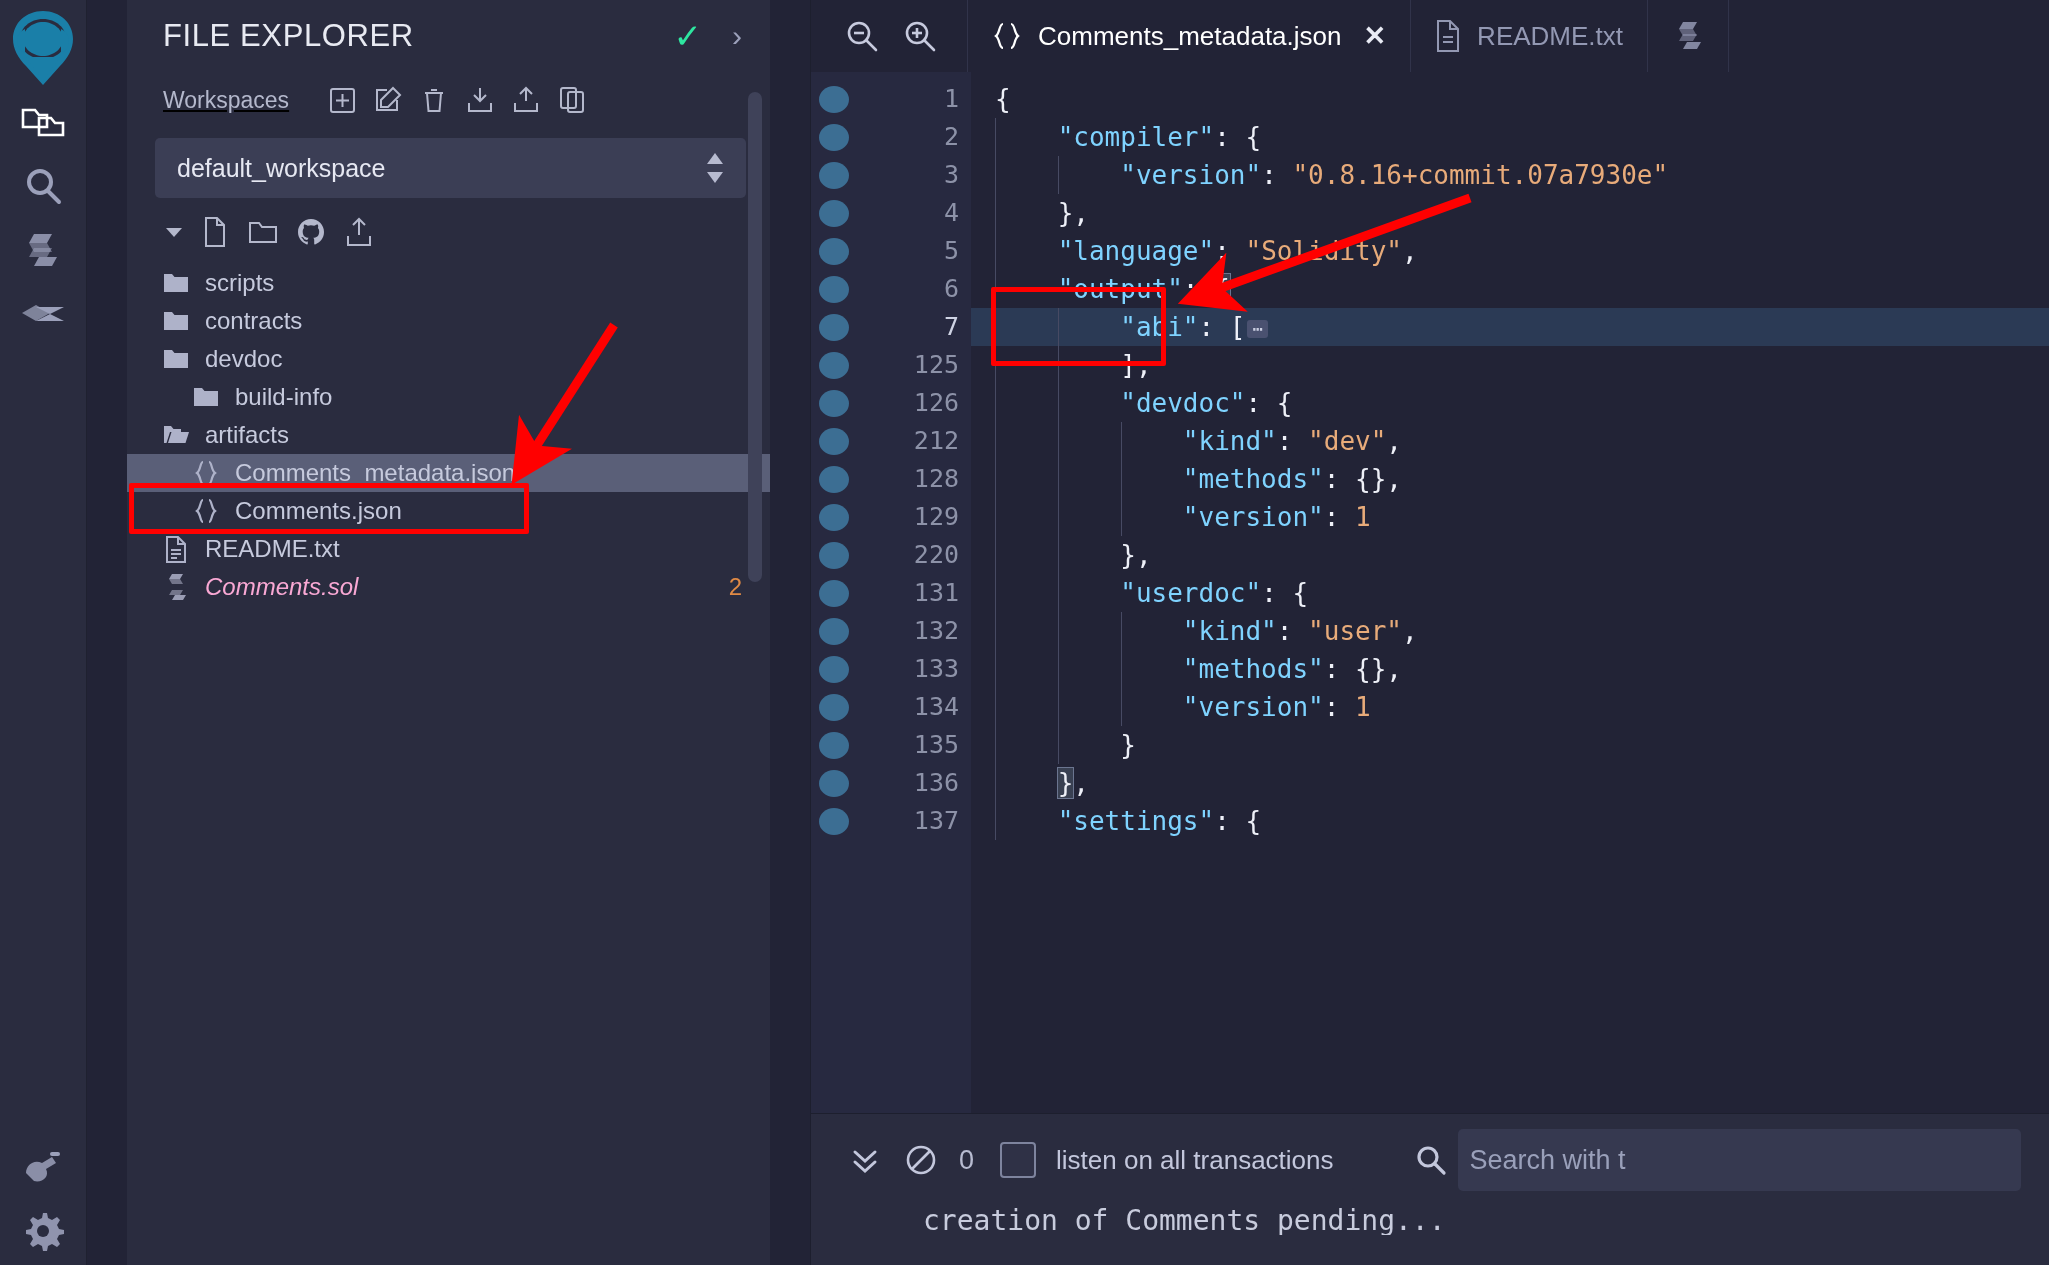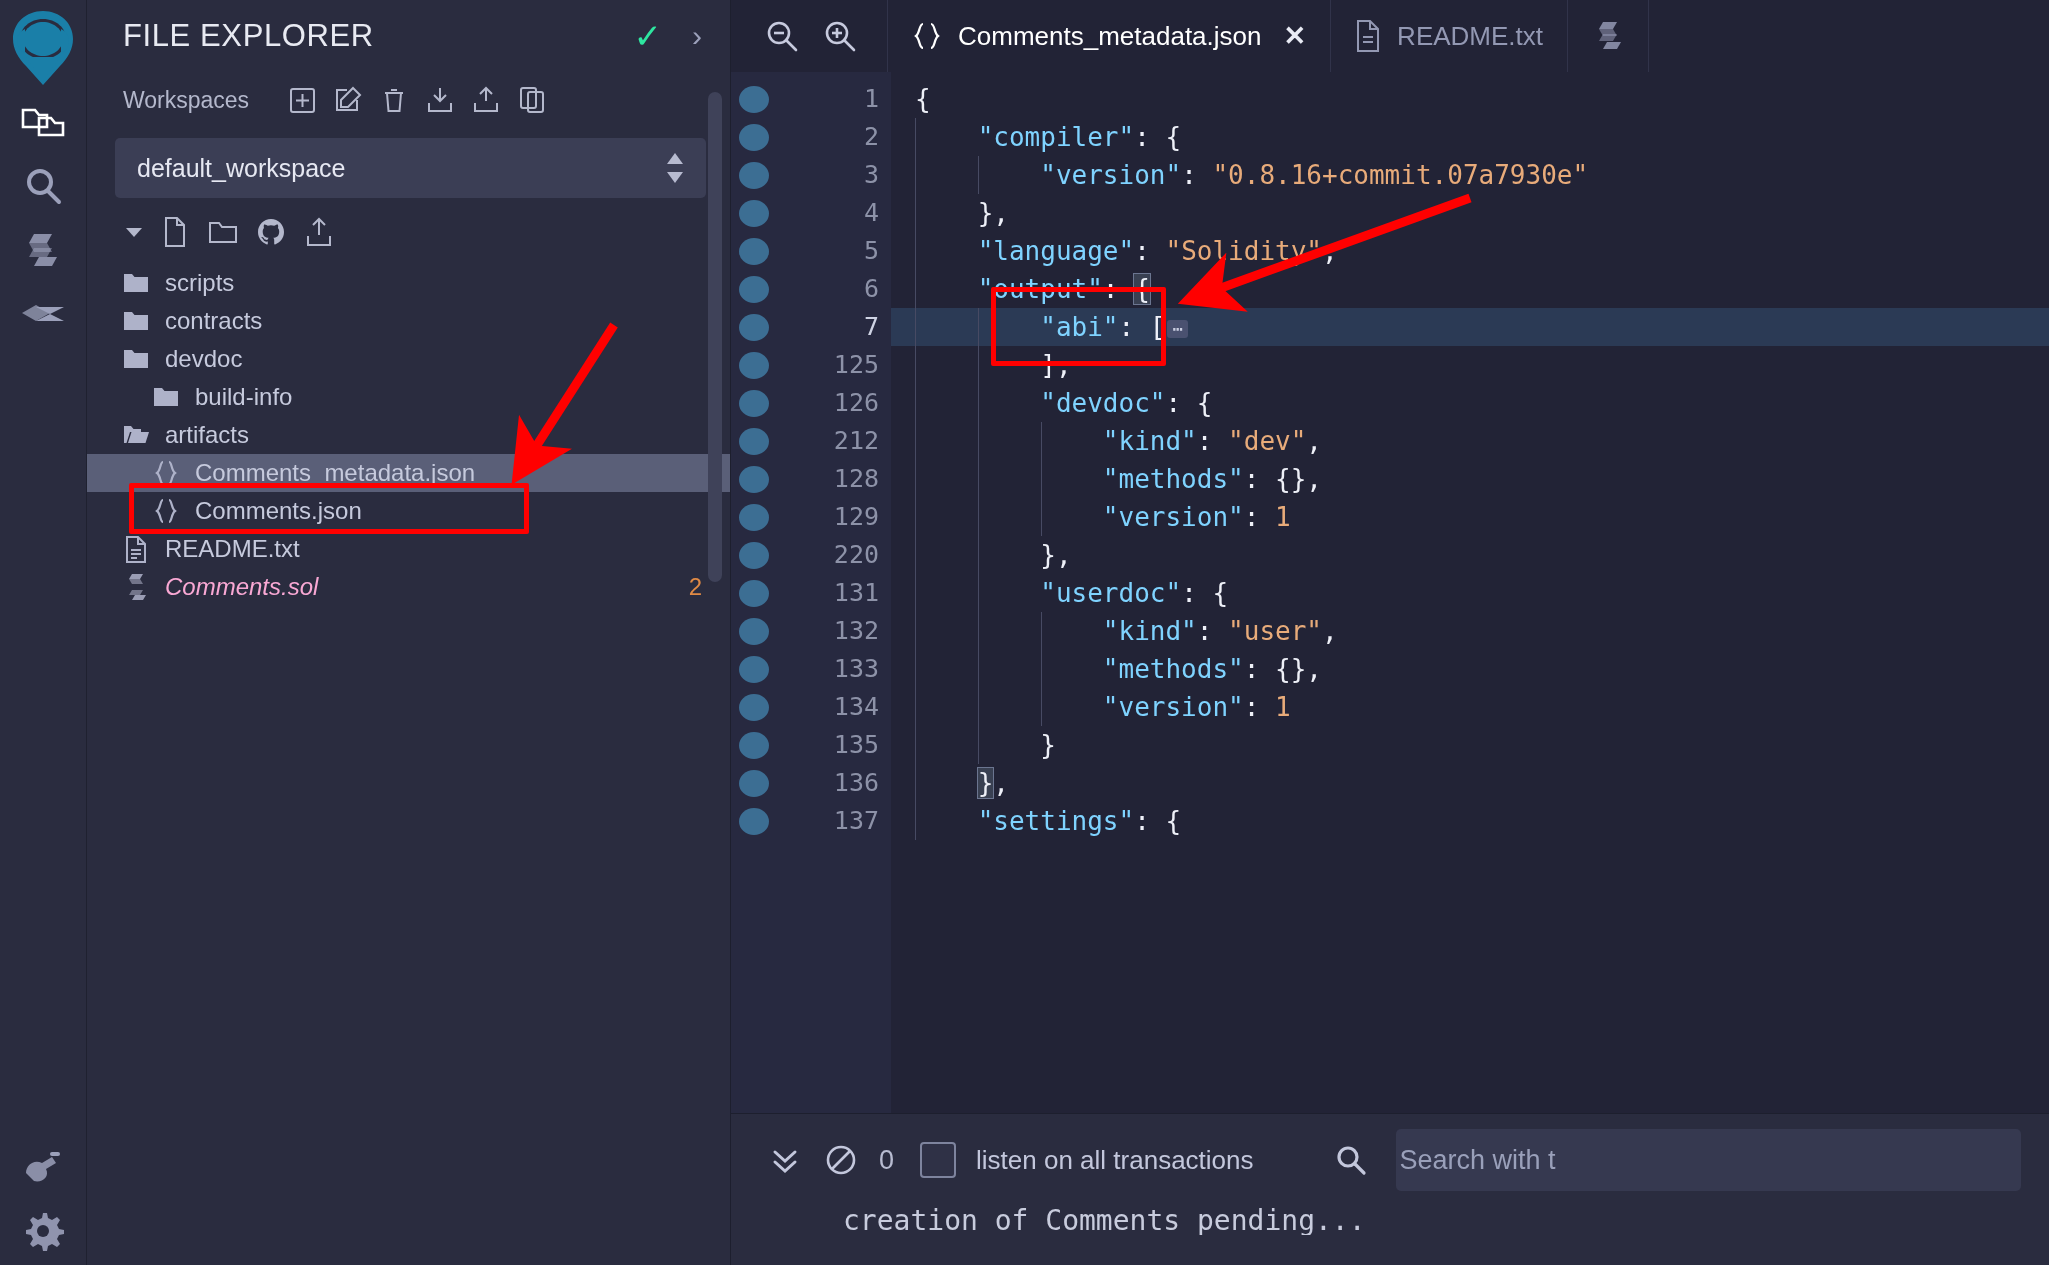--- a/index.html
+++ b/index.html
@@ -2,21 +2,21 @@
 <html><head>
 <meta charset="utf-8">
 <style>
   * { box-sizing: border-box; margin: 0; padding: 0; }
   html, body {
     width: 2049px; height: 1265px;
     background: #222336;
     font-family: "Liberation Sans", sans-serif;
     overflow: hidden;
   }
-  #app { position: relative; width: 2049px; height: 1265px; display: flex; }
+  #app { position: relative; width: 2049px; height: 1265px; display: flex; gap: 40px; }
 
   
   .icon-rail {
     width: 87px; height: 1265px;
     background: #2a2c3f;
     border-right: 1px solid #1f2130;
     display: flex; flex-direction: column; align-items: center;
     flex: 0 0 87px;
     position: relative;
   }
@@ -46,21 +46,21 @@
   }
   .explorer-title {
     font-size: 31px; letter-spacing: .6px; color: #e8eaf2;
     font-weight: 400; flex: 1 1 auto;
   }
   .hdr-check { color: #2ee6a0; font-size: 34px; line-height: 1; margin-right: 30px; cursor:pointer; }
   .hdr-chevron { color: #9ba0ba; font-size: 30px; line-height: 1; cursor:pointer; }
 
   .workspaces-row {
     display: flex; align-items: center;
-    padding: 0 0 0 36px; height: 56px; gap: 0;
+    padding: 0 0 0 36px; height: 56px; gap: 0; text-decoration: underline;
   }
   .workspaces-label { font-size: 23px; color: #b4b8cc; margin-right: 30px; }
   .ws-icon { width: 46px; height: 40px; display:flex; align-items:center; justify-content:center;
              color: #b4b8cc; cursor: pointer; }
 
   .ws-select {
     margin: 10px 24px 0 28px;
     height: 60px;
     background: #3b3e55;
     border-radius: 5px;
@@ -162,22 +162,22 @@
   .term-bar { height: 92px; display:flex; align-items:center; padding: 0 28px 0 26px; gap: 0; }
   .term-icon { width: 56px; height: 56px; display:flex; align-items:center; justify-content:center; color:#c3c7dc; cursor:pointer; }
   .term-count { font-size: 27px; color:#b8bcd1; margin: 0 26px 0 10px; }
   .term-check {
     width: 36px; height: 36px; border: 2px solid #7e849e; border-radius: 4px;
     background: #2f3146; margin-right: 20px; cursor:pointer;
   }
   .term-label { font-size: 26px; color: #c3c7dc; }
   .term-search-icon { margin-left: 70px; width: 54px; height: 54px; display:flex; align-items:center; justify-content:center; color:#c3c7dc; cursor:pointer; }
   .term-search {
-    margin-left: 18px; flex: 1 1 auto; height: 62px; background: #363950;
-    border-radius: 5px; display:flex; align-items:center; padding: 0 4px;
+    margin-left: 0; flex: 1 1 auto; height: 62px; background: #363950;
+    border-radius: 5px; display:flex; align-items:center; padding: 0 12px;
   }
   .term-search input {
     background: transparent; border: 0; outline: 0; width: 100%;
     font-family: "Liberation Sans", sans-serif; font-size: 27px; color: #e2e5f0;
   }
   .term-search input::placeholder { color: #9aa0ba; }
   .term-log {
     padding-left: 112px; font-family: "DejaVu Sans Mono", monospace;
     font-size: 28px; color: #c8ccdd; line-height: 1.05; overflow:hidden;
   }

